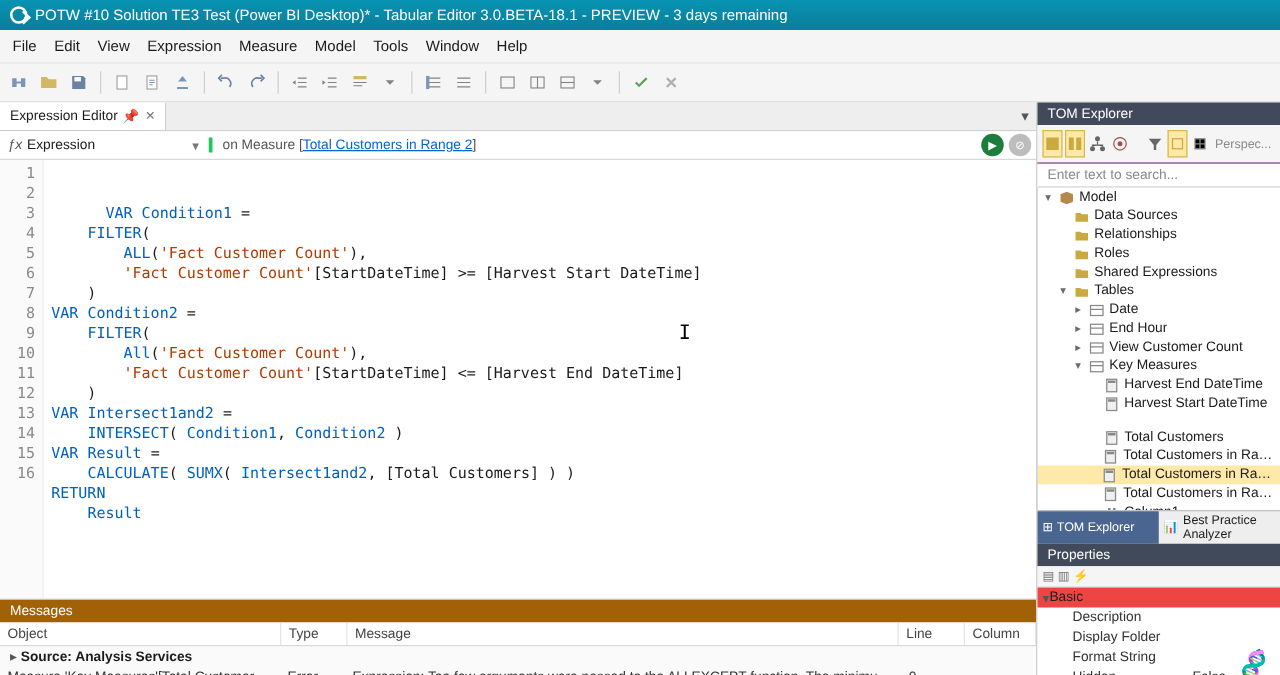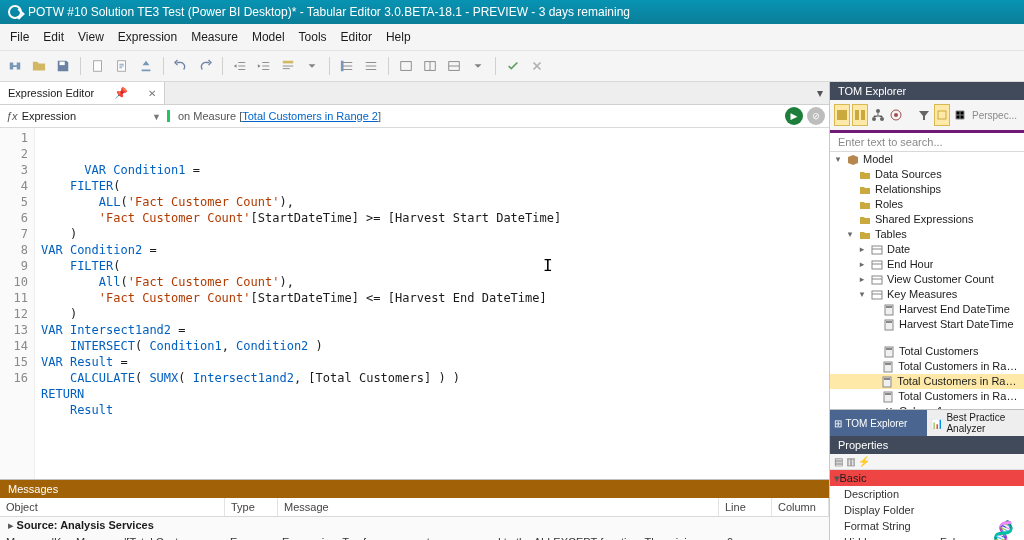--- a/index.html
+++ b/index.html
@@ -9,21 +9,21 @@
   .menubar{height:22px;display:flex;align-items:center;gap:14px;padding:2px 10px;background:#f5f5f5;border-bottom:1px solid #e3e3e3}
   .menubar span{cursor:default}
   .toolbar{height:26px;display:flex;align-items:center;gap:2px;padding:2px 4px;background:#f5f5f5;border-bottom:1px solid #d9d9d9}
   .tbtn{width:22px;height:20px;display:flex;align-items:center;justify-content:center;opacity:.8}
   .tbtn svg{width:14px;height:14px}
   .sep{width:1px;height:18px;background:#d0d0d0;margin:0 4px}
   .body{display:flex;height:calc(540px - 24px - 22px - 26px)}
   .left{flex:1;display:flex;flex-direction:column;min-width:0;background:#f3f3f3}
   .right{width:194px;display:flex;flex-direction:column;border-left:1px solid #c9c9c9;background:#eaeaea}
   .tabbar{height:22px;background:#eee;display:flex;align-items:stretch;border-bottom:1px solid #d0d0d0}
-  .tab{display:flex;align-items:center;gap:20px;padding:0 8px;background:#fff;font-size:11px;border-right:1px solid #d0d0d0;position:relative}
+  .tab{display:flex;align-items:center;gap:4px;padding:0 8px;background:#fff;font-size:11px;border-right:1px solid #d0d0d0;position:relative}
   .tab .pin{color:#444}
   .tab .x{color:#777;font-size:10px}
   .tabbar .fill{flex:1}
   .tabbar .mini{display:flex;align-items:center;padding:0 6px;color:#555}
   .fxrow{height:22px;display:flex;align-items:center;background:#fff;border-bottom:1px solid #d9d9d9;font-size:11px}
   .fxrow .fx{width:155px;display:flex;align-items:flex-end;gap:4px;border-right:3px solid #22c55e;padding:0 6px}
   .fxrow .fx .fxsym{font-style:italic;color:#555}
   .fxrow .fx .dd{margin-left:auto;color:#777;font-size:9px}
   .fxrow .on{padding:0 8px;color:#555}
   .fxrow .on a{color:#0066cc;text-decoration:underline}
@@ -41,37 +41,37 @@
   .panehdr{height:18px;line-height:18px;padding:0 8px;color:#fff;background:#a16207;font-size:11px;display:flex;align-items:center}
   .panehdr.dark{background:#404a5a}
   .msgcols{display:flex;background:#fff;border-bottom:1px solid #d9d9d9}
   .msgcols div{padding:3px 6px;border-right:1px solid #e3e3e3;font-size:11px;color:#444}
   .c-obj{width:212px}.c-type{width:40px}.c-msg{flex:1}.c-line{width:40px}.c-col{width:44px}
   .msggroup{padding:2px 8px;font-weight:600;font-size:11px}
   .msggroup:before{content:"▸ ";color:#555;font-weight:400}
   .msgrow{display:flex;font-size:11px;color:#333}
   .msgrow div{padding:2px 6px;overflow:hidden;white-space:nowrap;text-overflow:ellipsis}
   
-  .rtoolbar{height:26px;display:flex;align-items:center;gap:2px;padding:2px 4px;background:#f5f5f5;border-bottom:3px solid #701a75}
+  .rtoolbar{height:26px;display:flex;align-items:center;gap:2px;padding:2px 4px;background:#f5f5f5;border-bottom:1px solid #701a75}
   .rtbtn{width:20px;height:20px;display:flex;align-items:center;justify-content:center;border:1px solid transparent}
   .rtbtn.sel{background:#ffe9a8;border-color:#d9b84f}
   .rtbtn svg{width:14px;height:14px}
   .rsearch{height:18px;border-bottom:1px solid #d9d9d9;padding:0 6px;font-size:11px;color:#8a8a8a;display:flex;align-items:center;background:#fff}
   .tree{flex:1;overflow:auto;background:#fff;font-size:11px;line-height:15px}
   .tn{display:flex;align-items:center;gap:4px;padding:0 4px;height:15px;white-space:nowrap}
   .tn .car{width:8px;color:#6a6a6a;font-size:9px;text-align:center}
   .tn .ic{width:13px;height:13px;display:inline-flex;align-items:center;justify-content:center}
   .tn.sel{background:#ffe9a8}
   .tn .lbl{overflow:hidden;text-overflow:ellipsis}
   .tabsrow{display:flex;background:#eee;border-top:1px solid #c0c0c0}
   .tabsrow .t{flex:1;padding:2px 4px;font-size:10px;display:flex;align-items:center;gap:3px}
   .tabsrow .t.sel{background:#4a6690;color:#fff}
   .propgrid{background:#fff;font-size:11px}
   .propgrid .prow{display:flex;height:16px;align-items:center}
-  .propgrid .prow .k{width:96px;padding-left:14px;color:#333}
+  .propgrid .prow .k{width:96px;padding-left:28px;color:#333}
   .propgrid .prow .v{flex:1;color:#333}
   .propgrid .grp{background:#ef4444;font-weight:400;padding-left:4px}
   .propgrid .grp:before{content:"▾ ";color:#555;font-weight:400}
   .dna{position:absolute;right:8px;bottom:4px;color:#7fb1ea;font-size:20px;opacity:1;transform:rotate(-20deg)}
   .rsearchinp::placeholder{color:#8a8a8a}
   input.rsearchinp{border:0;outline:0;font:inherit;width:100%;background:transparent}
 </style>
 </head>
 <body>
 
@@ -81,21 +81,21 @@
 </div>
 
 <div class="menubar">
   <span>File</span>
   <span>Edit</span>
   <span>View</span>
   <span>Expression</span>
   <span>Measure</span>
   <span>Model</span>
   <span>Tools</span>
-  <span>Editor</span>
+  <span>Window</span>
   <span>Help</span>
 </div>
 
 <div class="toolbar">
   <div class="tbtn">
       <svg viewBox="0 0 16 16">
         <path fill="#5a7fa8" d="M2 4h4v8H2zM10 4h4v8h-4zM6 7h4v2H6z"></path>
       </svg>
     </div>
   <div class="tbtn">

